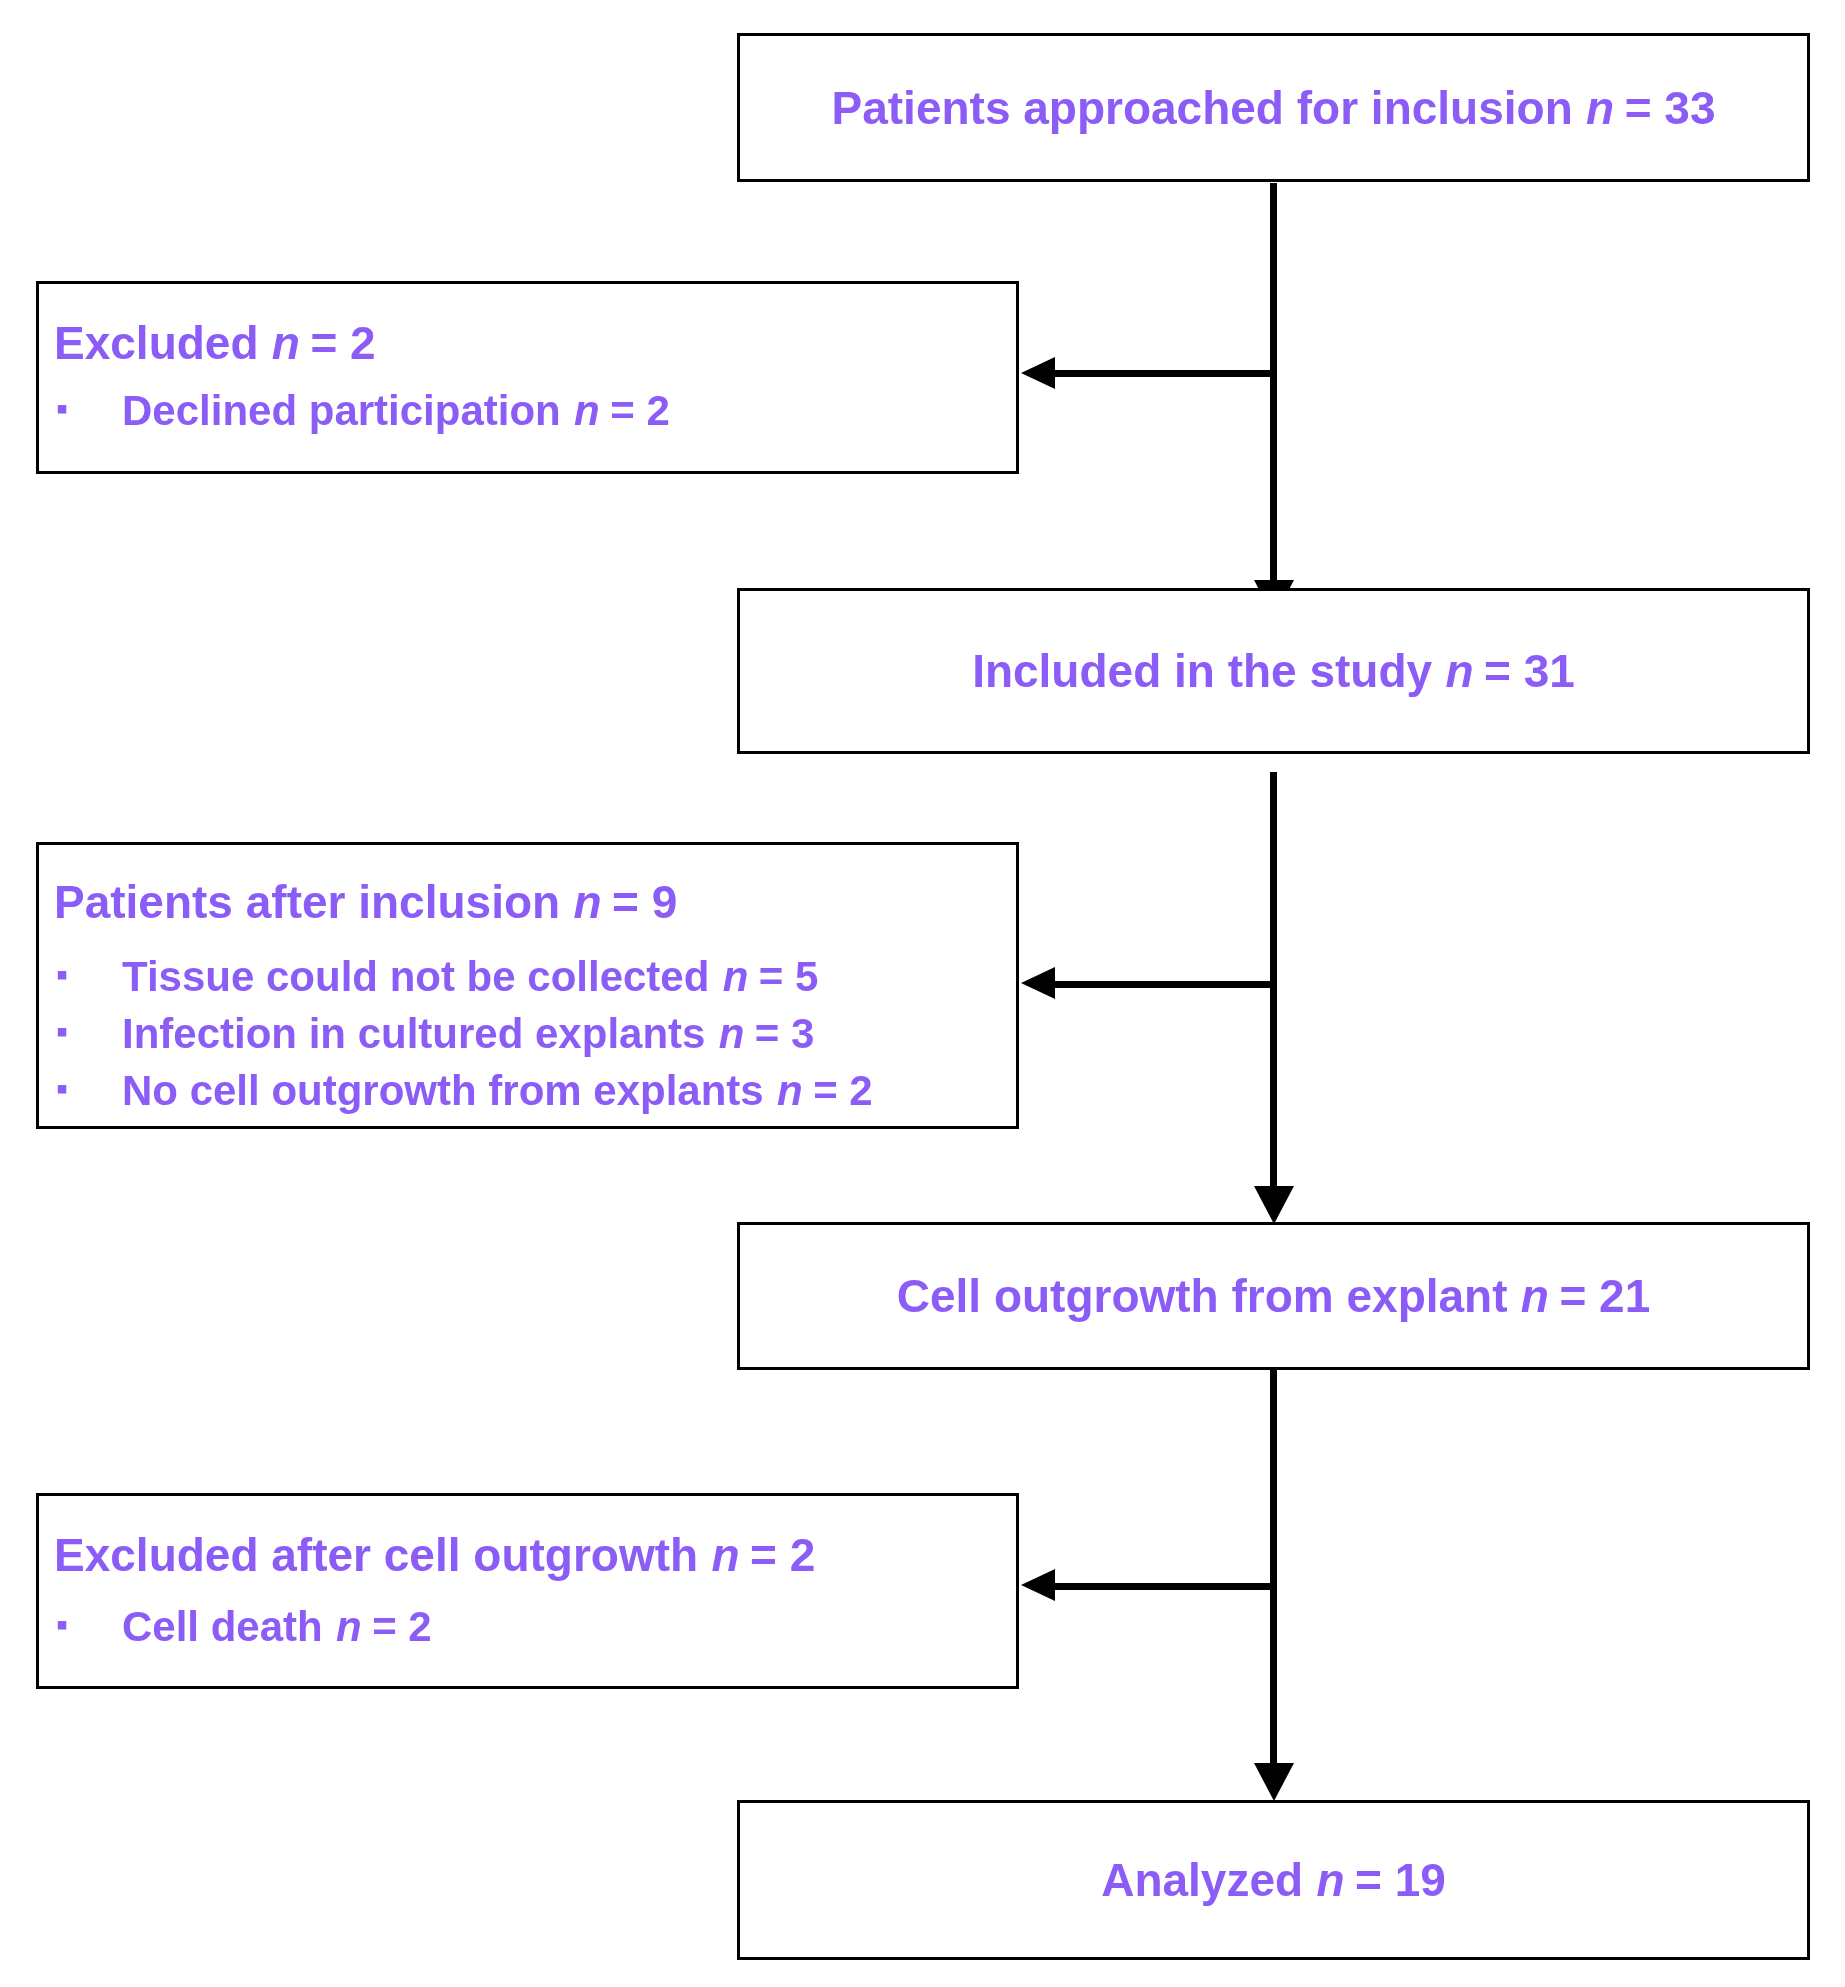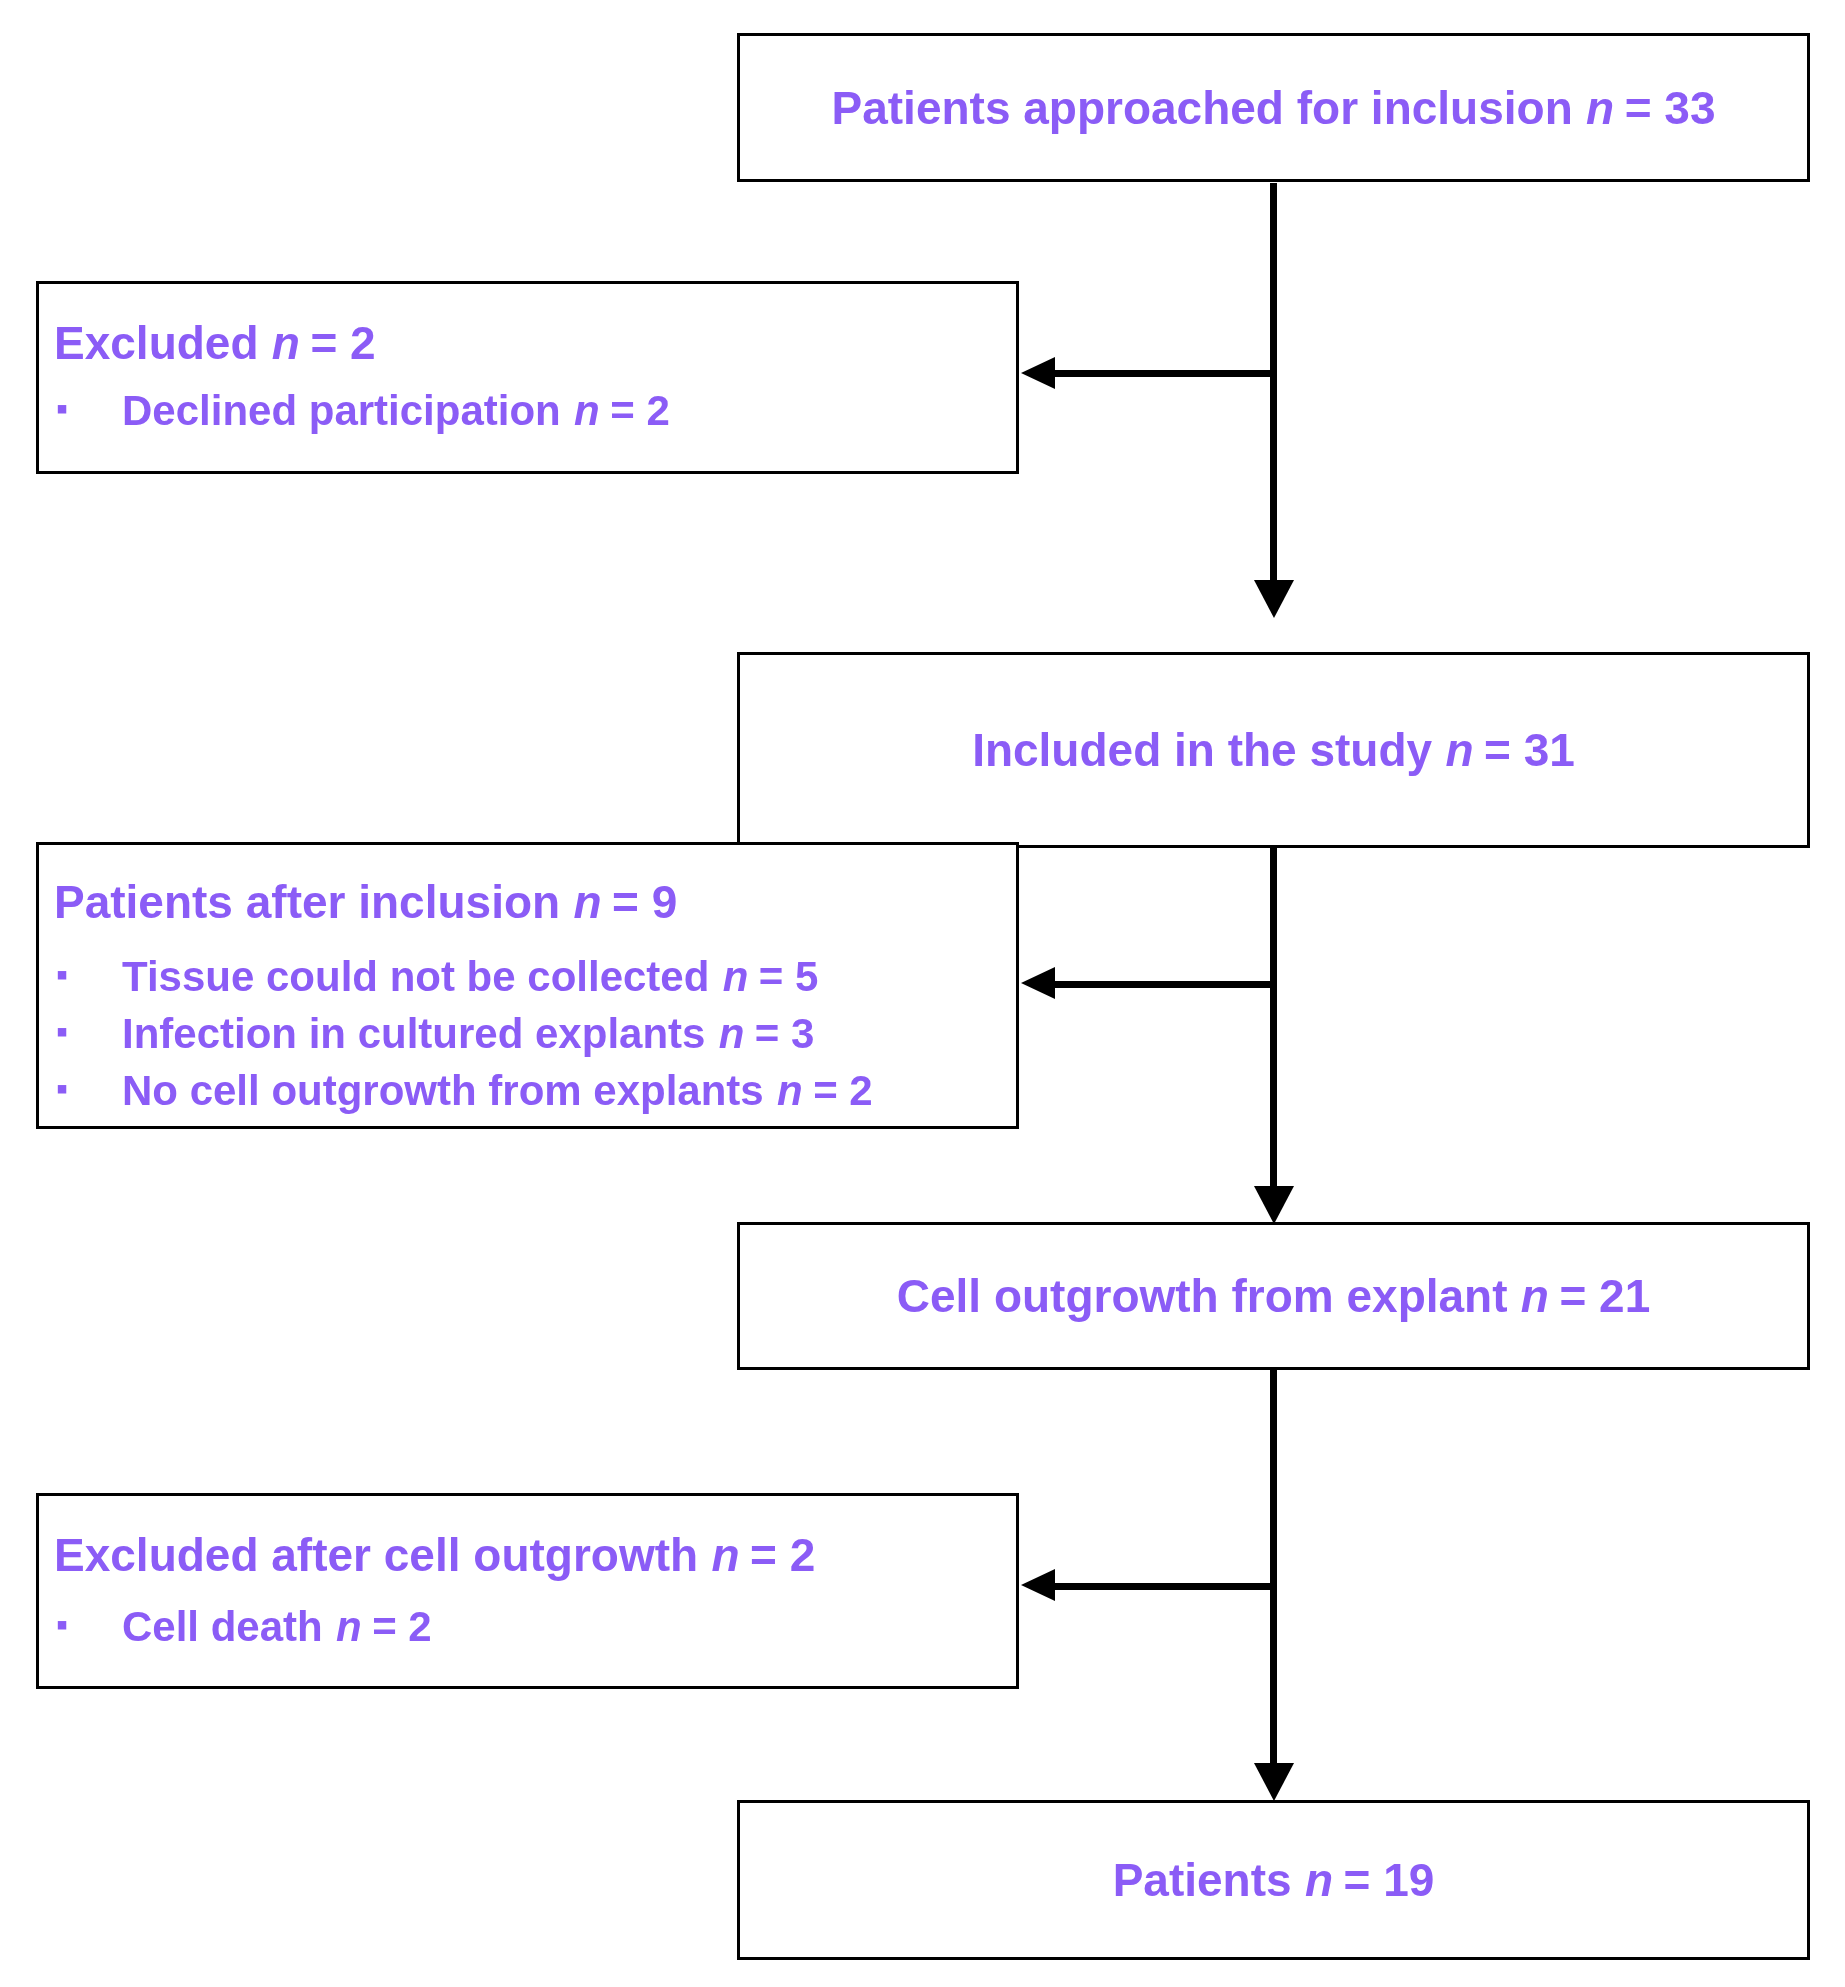--- a/index.html
+++ b/index.html
@@ -117,30 +117,30 @@
   <div class="hline" style="top:981px"></div>
   <div class="arrow-left" style="top:967px"></div>
 
   <div class="hline" style="top:1583px"></div>
   <div class="arrow-left" style="top:1569px"></div>
 
   <div class="box main" style="top:33px;height:149px">
     <div><span>Patients approached for inclusion</span><span class="n">n</span><span>= 33</span></div>
   </div>
 
-  <div class="box main" style="top:652px;height:196px">
+  <div class="box main" style="top:588px;height:166px">
     <div><span>Included in the study</span><span class="n">n</span><span>= 31</span></div>
   </div>
 
   <div class="box main" style="top:1222px;height:148px">
     <div><span>Cell outgrowth from explant</span><span class="n">n</span><span>= 21</span></div>
   </div>
 
   <div class="box main" style="top:1800px;height:160px">
-    <div><span>Patients</span><span class="n">n</span><span>= 19</span></div>
+    <div><span>Analyzed</span><span class="n">n</span><span>= 19</span></div>
   </div>
 
   <div class="box side" style="top:281px;height:193px;padding-top:28.5px">
     <div class="heading"><span>Excluded</span><span class="n">n</span><span>= 2</span></div>
     <div style="margin-top:7.6px">
       <div class="bullet-row"><span class="bullet-glyph">▪</span><span>Declined participation</span><span class="n">n</span><span>= 2</span></div>
     </div>
   </div>
 
   <div class="box side" style="top:842px;height:287px;padding-top:27px">

